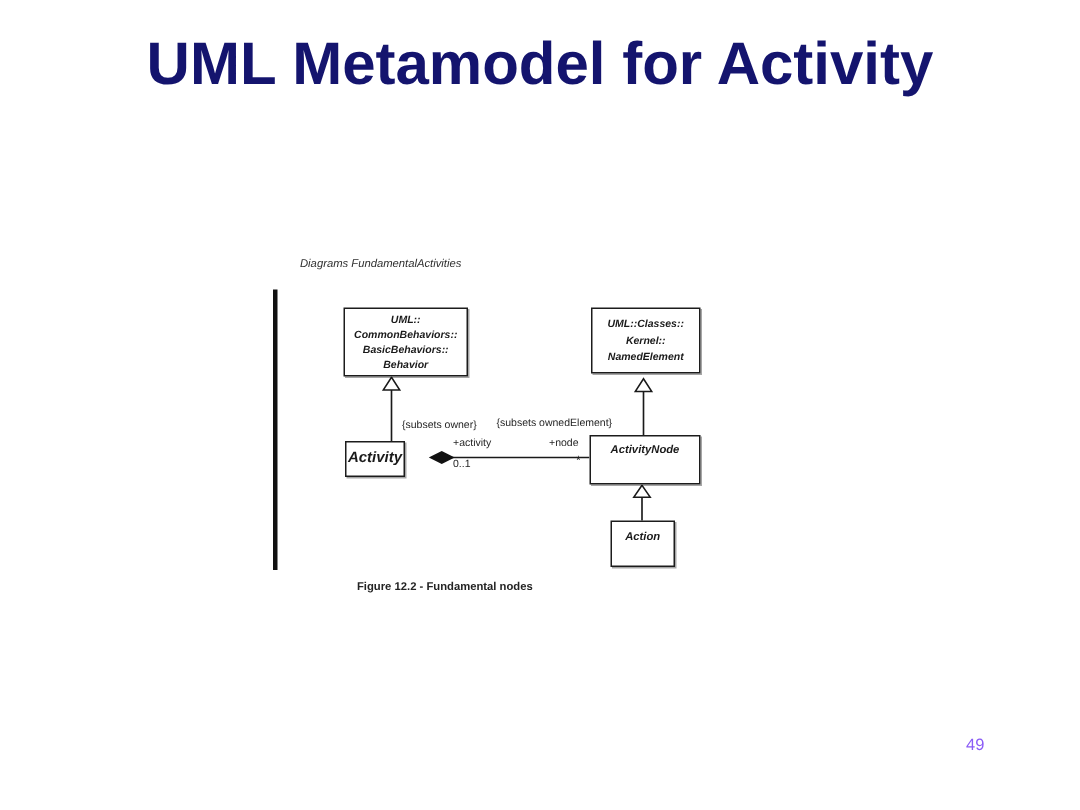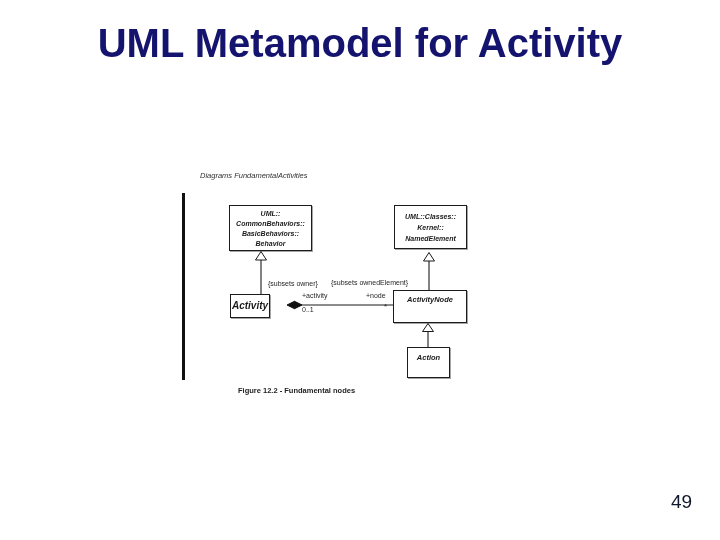--- a/index.html
+++ b/index.html
@@ -48,21 +48,21 @@
   .lbl-node-role{ left:186px; top:127px; }
   .lbl-mult-01  { left:122px; top:141px; }
   .lbl-mult-any { left:204px; top:137px; font-size:8px; }
   .fig-caption {
     position:absolute; left:19px; top:221px;
     font-size:7.5px; font-weight:bold; color:#232323; white-space:nowrap;margin-left:39px;
   }
   
   .page-number {
     position:absolute; left:644px; top:491px;
-    font-size:19px; color:#0f172a;margin-left:27px;
+    font-size:11px; color:#8b5cf6;
   }
 </style>
 </head>
 <body>
 
 <div class="slide">
 
   <div class="title">
     <div>UML Metamodel for Activity</div>
   </div>

